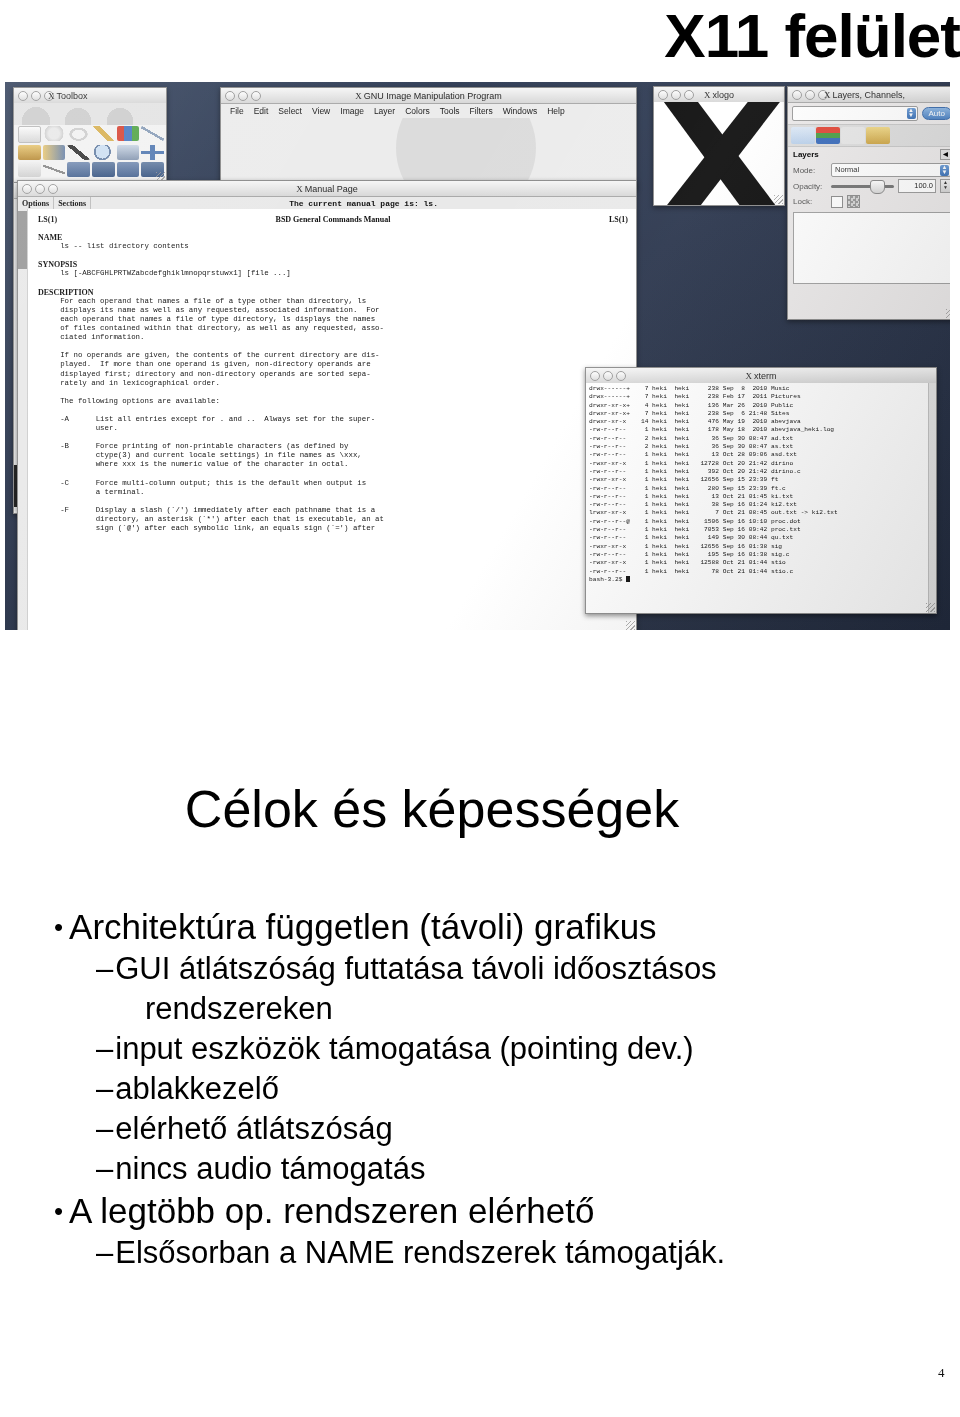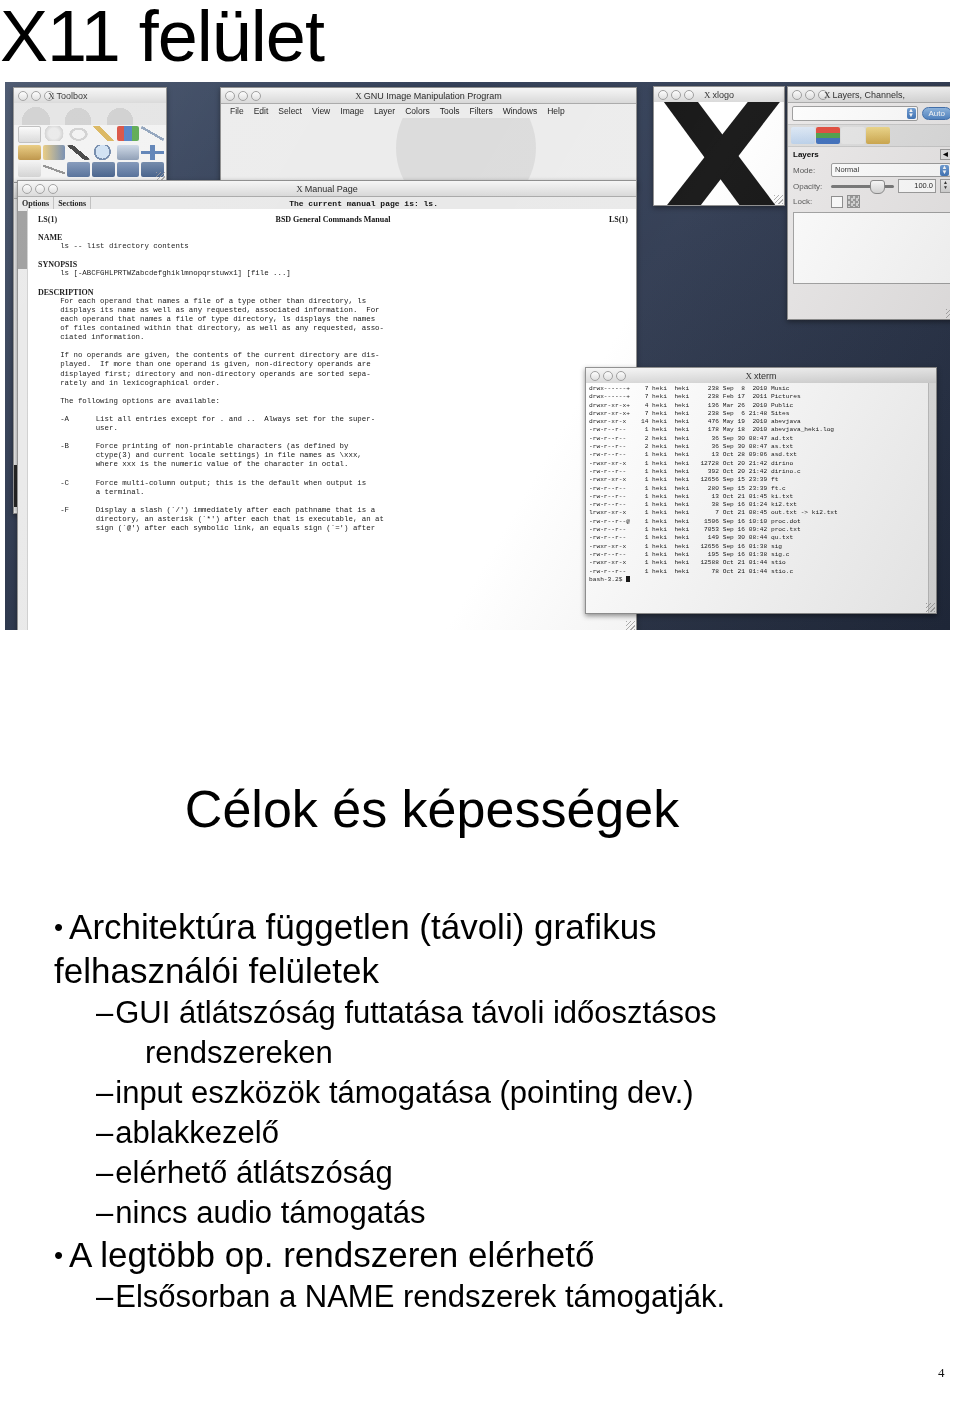--- a/index.html
+++ b/index.html
@@ -2,21 +2,21 @@
 <html><head>
 <meta charset="utf-8">
 <style>
   html,body{margin:0;padding:0;background:#ffffff;}
   body{width:960px;height:1417px;font-family:"Liberation Sans",sans-serif;color:#000;overflow:hidden;position:relative;}
 
   
   .slide1{position:absolute;left:0;top:0;width:960px;height:700px;}
   .slide-title{
     position:absolute;left:0;right:0;top:2px;height:70px;
-    text-align:left;font-size:72px;line-height:68px;font-weight:400;
+    text-align:right;font-size:62px;line-height:68px;font-weight:700;
     font-family:"Liberation Sans",sans-serif;letter-spacing:-1px;
   }
   .page-num{position:absolute;font-family:"Liberation Serif",serif;font-size:13px;color:#111;}
 
   
   .shot{
     position:absolute;left:5px;top:82px;width:945px;height:548px;
     background:#2b364d;overflow:hidden;
     background-image:linear-gradient(160deg,#3c4a63 0%,#2c374e 45%,#222b3e 100%);
   }
@@ -368,21 +368,20 @@
   </div>
 </div>
 
 <div class="slide2">
   <div class="s2-title">Célok és képességek</div>
 
   <div class="bullets">
     <div class="b1">
       <span class="dot">•</span><span>Architektúra független (távoli) grafikus</span>
     </div>
-    <div class="cont">felhasználói felületek</div>
 
     <div class="b2">
       <span class="dash">–</span><span>GUI átlátszóság futtatása távoli időosztásos</span>
     </div>
     <div class="cont2">rendszereken</div>
 
     <div class="b2">
       <span class="dash">–</span><span>input eszközök támogatása (pointing dev.)</span>
     </div>
     <div class="b2">

